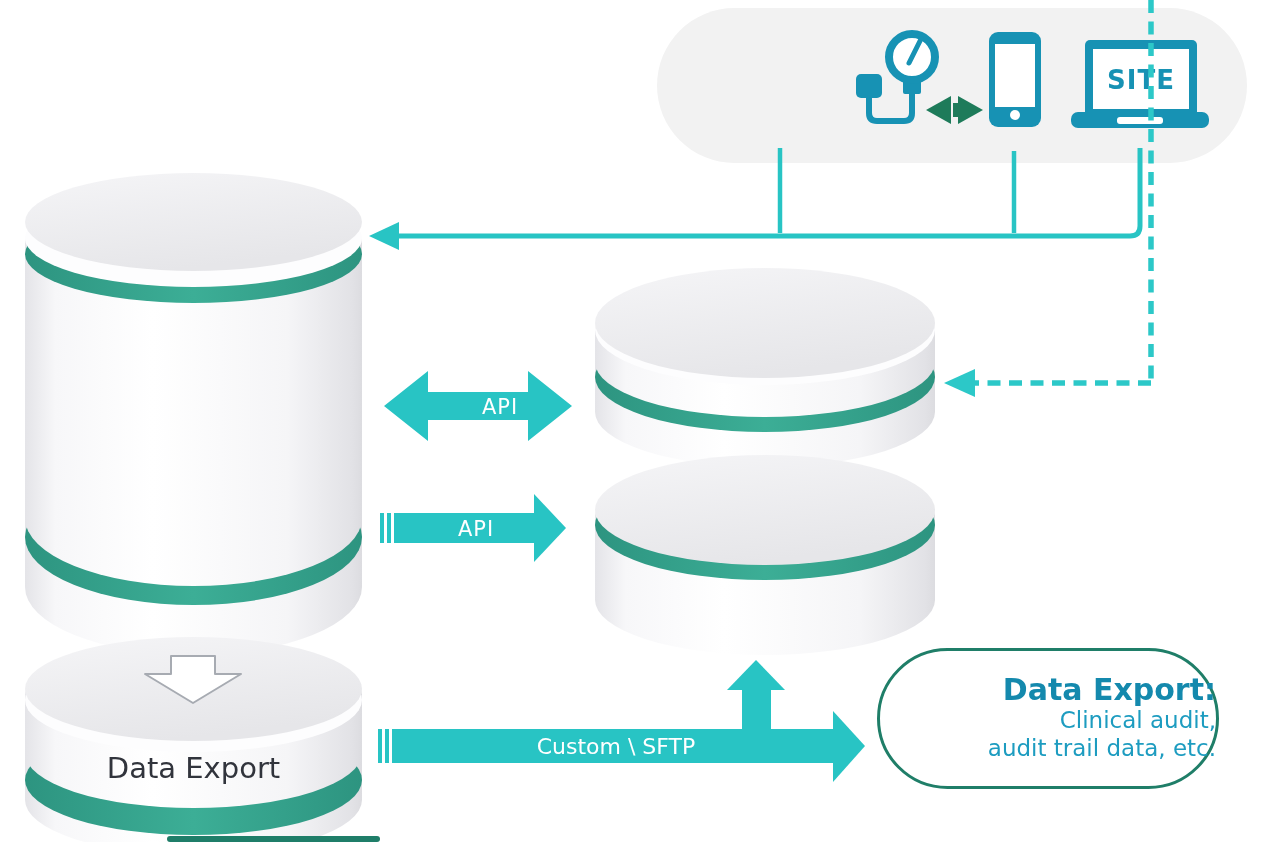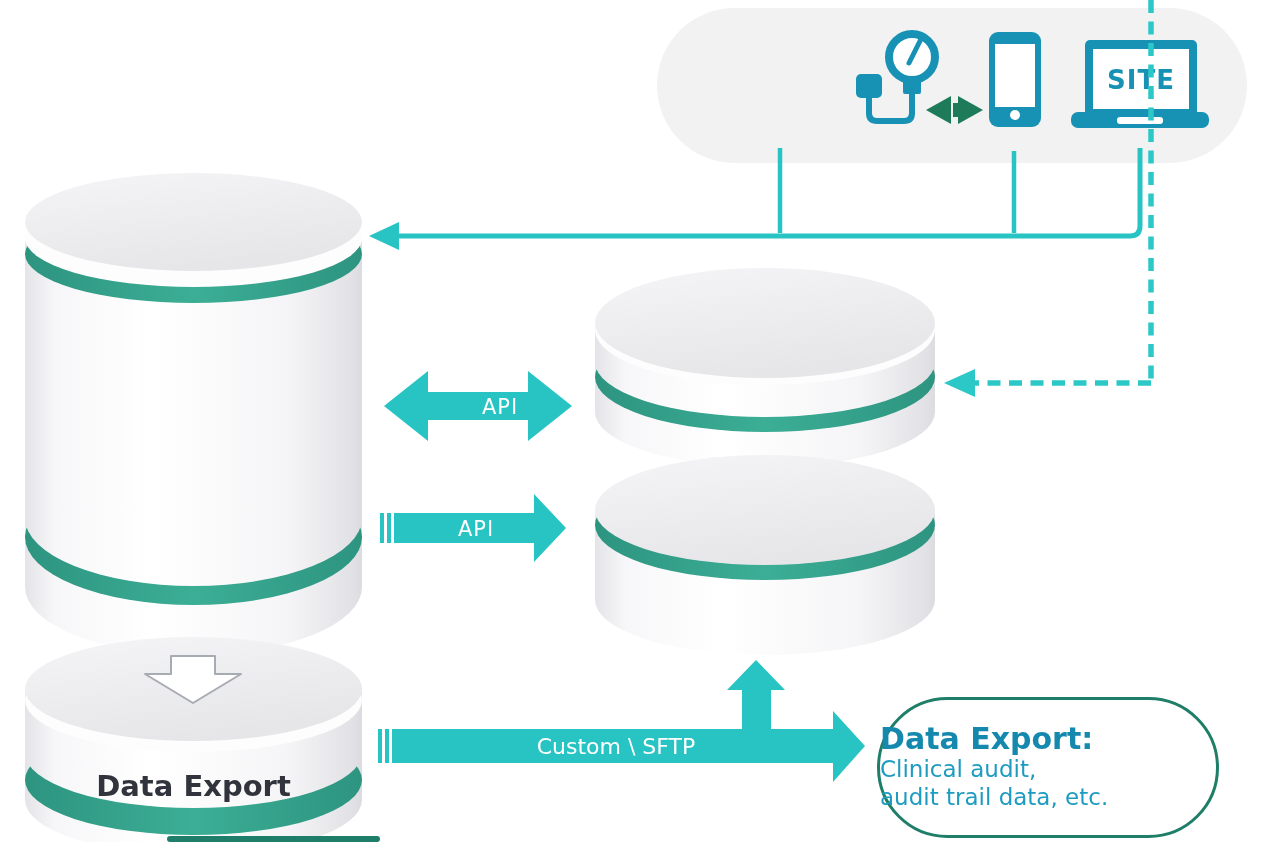--- a/index.html
+++ b/index.html
@@ -6,29 +6,29 @@
   .stage{
     position:relative;width:1262px;height:842px;overflow:hidden;
     background:#ffffff;
     font-family:"DejaVu Sans","Liberation Sans",sans-serif;
   }
   .stage svg{position:absolute;left:0;top:0;}
   .arrow-label{fill:#ffffff;font-size:21px;letter-spacing:1px;}
   .custom-label{fill:#ffffff;font-size:22px;}
   .site-text{fill:#1792b4;font-size:26px;font-weight:bold;letter-spacing:1px;}
   .callout{
-    position:absolute;left:877px;top:697px;width:342px;height:141px;
+    position:absolute;left:877px;top:648px;width:342px;height:141px;
     box-sizing:border-box;background:#ffffff;border:3px solid #1f7e68;
-    border-radius:71px;text-align:left;padding-top:23px;
+    border-radius:71px;text-align:right;padding-top:23px;
   }
   .callout-title{font-size:30px;font-weight:bold;color:#1489ad;line-height:32px;}
   .callout-line{font-size:23px;color:#1d9cc0;line-height:28px;}
   .cyl-label{
     position:absolute;left:25px;top:751px;width:337px;text-align:center;
-    font-size:29px;font-weight:bold;color:#31343c;margin-top:18px;
+    font-size:29px;font-weight:normal;color:#31343c;
   }
 </style>
 </head>
 <body>
 
 <div class="stage">
 
 <svg width="1262" height="842" viewBox="0 0 1262 842">
   <defs>
     <linearGradient id="cylBody" x1="0" y1="0" x2="1" y2="0">

